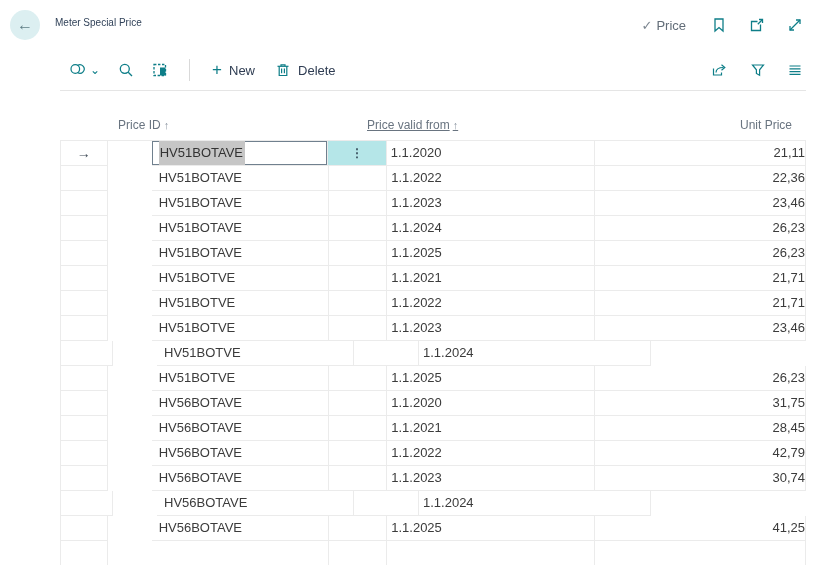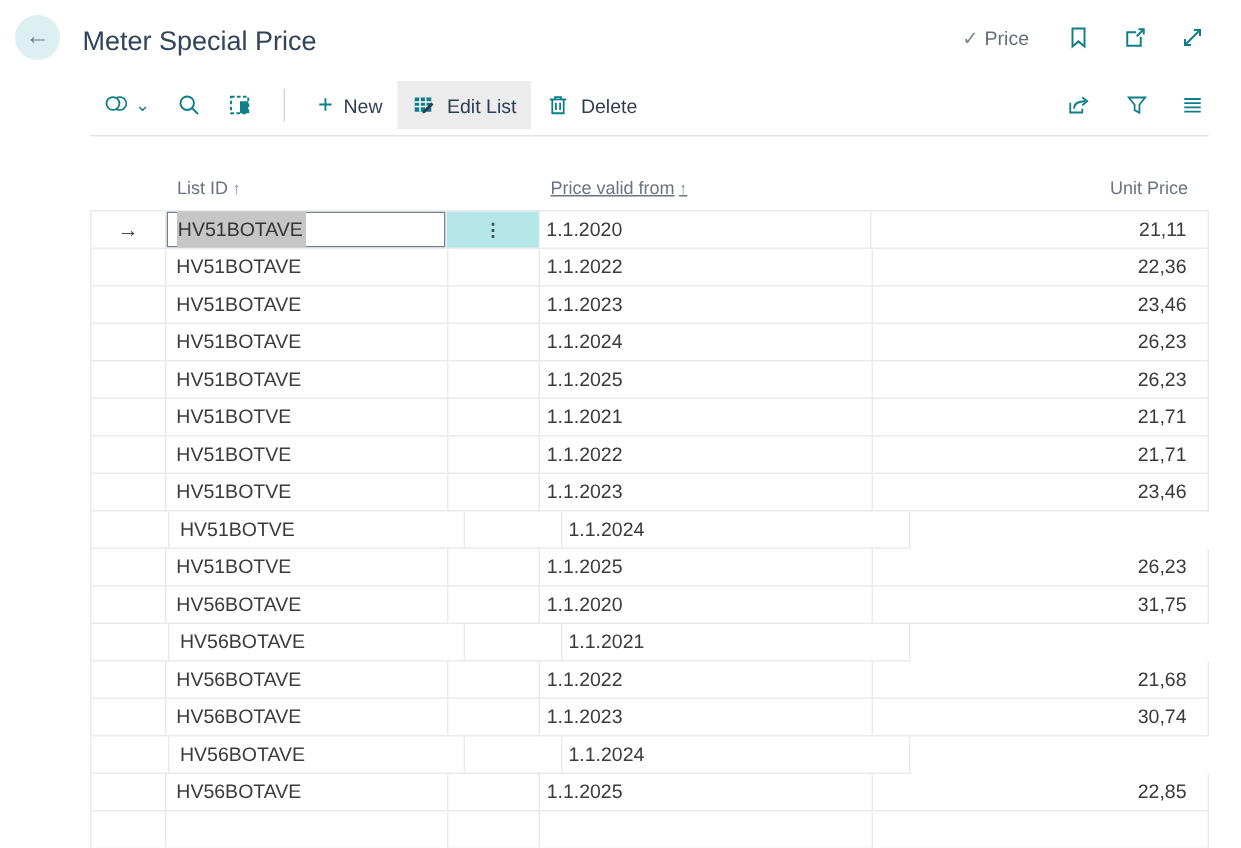--- a/index.html
+++ b/index.html
@@ -11,21 +11,21 @@
   svg { display:block; }
 
   
   .titlebar { position:absolute; left:0; top:0; width:827px; height:50px; background:#fff; }
   .back-btn {
     position:absolute; left:10px; top:10px; width:30px; height:30px;
     border-radius:50%; background:#dcEFF1; background:#dceff1;
     display:flex; align-items:center; justify-content:center;
     color:#5f7d85; font-size:16px; cursor:pointer;
   }
-  .page-title { position:absolute; left:55px; top:17px; font-size:18px; color:#32435a; }
+  .page-title { position:absolute; left:55px; top:17px; font-size:10px; color:#32435a; }
   .saved-wrap { position:absolute; right:141px; top:18px; font-size:13px; color:#626d78; display:flex; gap:4px; align-items:center; }
   .saved-check { color:#7b858f; font-size:13px; }
   .topbar-icons { position:absolute; right:24px; top:17px; display:flex; gap:22px; align-items:center; }
   .tealicon { color:#0e7e88; }
 
   
   .toolbar {
     position:absolute; left:60px; top:50px; width:746px; height:41px;
     border-bottom:1px solid #e5e5e5; display:flex; align-items:center;
   }
@@ -48,24 +48,24 @@
   .ch-unit  { right:14px; }
 
   
   .grid { position:absolute; left:60px; top:140px; width:746px; border-top:1px solid #ebebeb; }
   .trow { display:flex; height:25px; }
   .c {
     border-right:1px solid #ebebeb; border-bottom:1px solid #ebebeb;
     font-size:13px; color:#3b3b3b; line-height:24px; overflow:hidden; white-space:nowrap;
   }
   .c-gutter { width:53px; border-left:1px solid #ebebeb; text-align:center; color:#3f4a56; font-size:14px; }
-  .c-price  { width:197px; padding-left:7px; }
+  .c-price  { width:197px; padding-left:7px;margin-left:44px; }
   .c-dots   { width:65px; text-align:center; }
   .c-valid  { width:232px; padding-left:4px; }
-  .c-unit   { width:235px; text-align:right; padding-right:14px; }
+  .c-unit   { width:235px; text-align:right; }
 
   .c-price.is-edit { padding:0; }
   .cell-input {
     width:100%; height:100%; border:1px solid #70808e; background:#fff;
     display:flex; align-items:center; padding-left:6px;
   }
   .sel-text { background:#c6c6c6; padding:1px 2px 1px 1px; color:#333; }
   .dots-active { background:#b5e6e8; color:#39505e; font-weight:bold; font-size:12px; cursor:pointer; }
 </style>
 </head>
@@ -133,30 +133,20 @@
       </span>
     </div>
 
     <div class="tb-sep"></div>
 
     <div class="tb-btn">
       <span class="plus-glyph">+</span>
       <span>New</span>
     </div>
 
-    <div class="tb-btn tb-active">
-      <span class="tealicon">
-        <svg width="16" height="16" viewBox="0 0 16 16">
-          <rect x="1.5" y="3" width="11" height="9.5" fill="#0e7e88"></rect>
-          <path d="M1.5 6 H12.5 M5 3 V12.5 M8.8 3 V12.5 M1.5 9 H12.5" stroke="#fff" stroke-width="1"></path>
-          <path d="M8.5 13.2 L14 7.7 L12.6 6.3 L7.1 11.8 L6.6 13.7 Z" fill="#2b3a52"></path>
-        </svg>
-      </span>
-      <span>Edit List</span>
-    </div>
 
     <div class="tb-btn">
       <span class="tealicon">
         <svg width="16" height="16" viewBox="0 0 16 16" fill="none" stroke="currentColor" stroke-width="1.2">
           <path d="M2.5 4.3 H13.5"></path>
           <path d="M6 4.3 V2.8 H10 V4.3"></path>
           <path d="M4.2 4.3 V13.5 H11.8 V4.3"></path>
           <path d="M6.6 6.5 V11.3 M9.4 6.5 V11.3"></path>
         </svg>
       </span>
@@ -180,21 +170,21 @@
     <span class="tealicon">
       <svg width="16" height="16" viewBox="0 0 16 16" fill="none" stroke="currentColor" stroke-width="1.2">
         <path d="M2.5 4 H13.5 M2.5 6.8 H13.5 M2.5 9.6 H13.5 M2.5 12.4 H13.5"></path>
       </svg>
     </span>
   </div>
 </div>
 
 <div class="colheads">
   <div class="colhead ch-price">
-    <span>List ID</span><span class="sort-arrow">↑</span>
+    <span>Price ID</span><span class="sort-arrow">↑</span>
   </div>
   <div class="colhead ch-valid">
     <span>Price valid from</span><span class="sort-arrow">↑</span>
   </div>
   <div class="colhead ch-unit">
     <span>Unit Price</span>
   </div>
 </div>
 
 <div class="grid">
@@ -278,47 +268,48 @@
     <div class="c c-price">HV56BOTAVE</div>
     <div class="c c-dots"></div>
     <div class="c c-valid">1.1.2020</div>
     <div class="c c-unit">31,75</div>
   </div>
   <div class="trow">
     <div class="c c-gutter"></div>
     <div class="c c-price">HV56BOTAVE</div>
     <div class="c c-dots"></div>
     <div class="c c-valid">1.1.2021</div>
+    <div class="c c-unit">28,45</div>
   </div>
   <div class="trow">
     <div class="c c-gutter"></div>
     <div class="c c-price">HV56BOTAVE</div>
     <div class="c c-dots"></div>
     <div class="c c-valid">1.1.2022</div>
-    <div class="c c-unit">21,68</div>
+    <div class="c c-unit">42,79</div>
   </div>
   <div class="trow">
     <div class="c c-gutter"></div>
     <div class="c c-price">HV56BOTAVE</div>
     <div class="c c-dots"></div>
     <div class="c c-valid">1.1.2023</div>
     <div class="c c-unit">30,74</div>
   </div>
   <div class="trow">
     <div class="c c-gutter"></div>
     <div class="c c-price">HV56BOTAVE</div>
     <div class="c c-dots"></div>
     <div class="c c-valid">1.1.2024</div>
   </div>
   <div class="trow">
     <div class="c c-gutter"></div>
     <div class="c c-price">HV56BOTAVE</div>
     <div class="c c-dots"></div>
     <div class="c c-valid">1.1.2025</div>
-    <div class="c c-unit">22,85</div>
+    <div class="c c-unit">41,25</div>
   </div>
 
   <div class="trow">
     <div class="c c-gutter"></div>
     <div class="c c-price"></div>
     <div class="c c-dots"></div>
     <div class="c c-valid"></div>
     <div class="c c-unit"></div>
   </div>
 </div>

